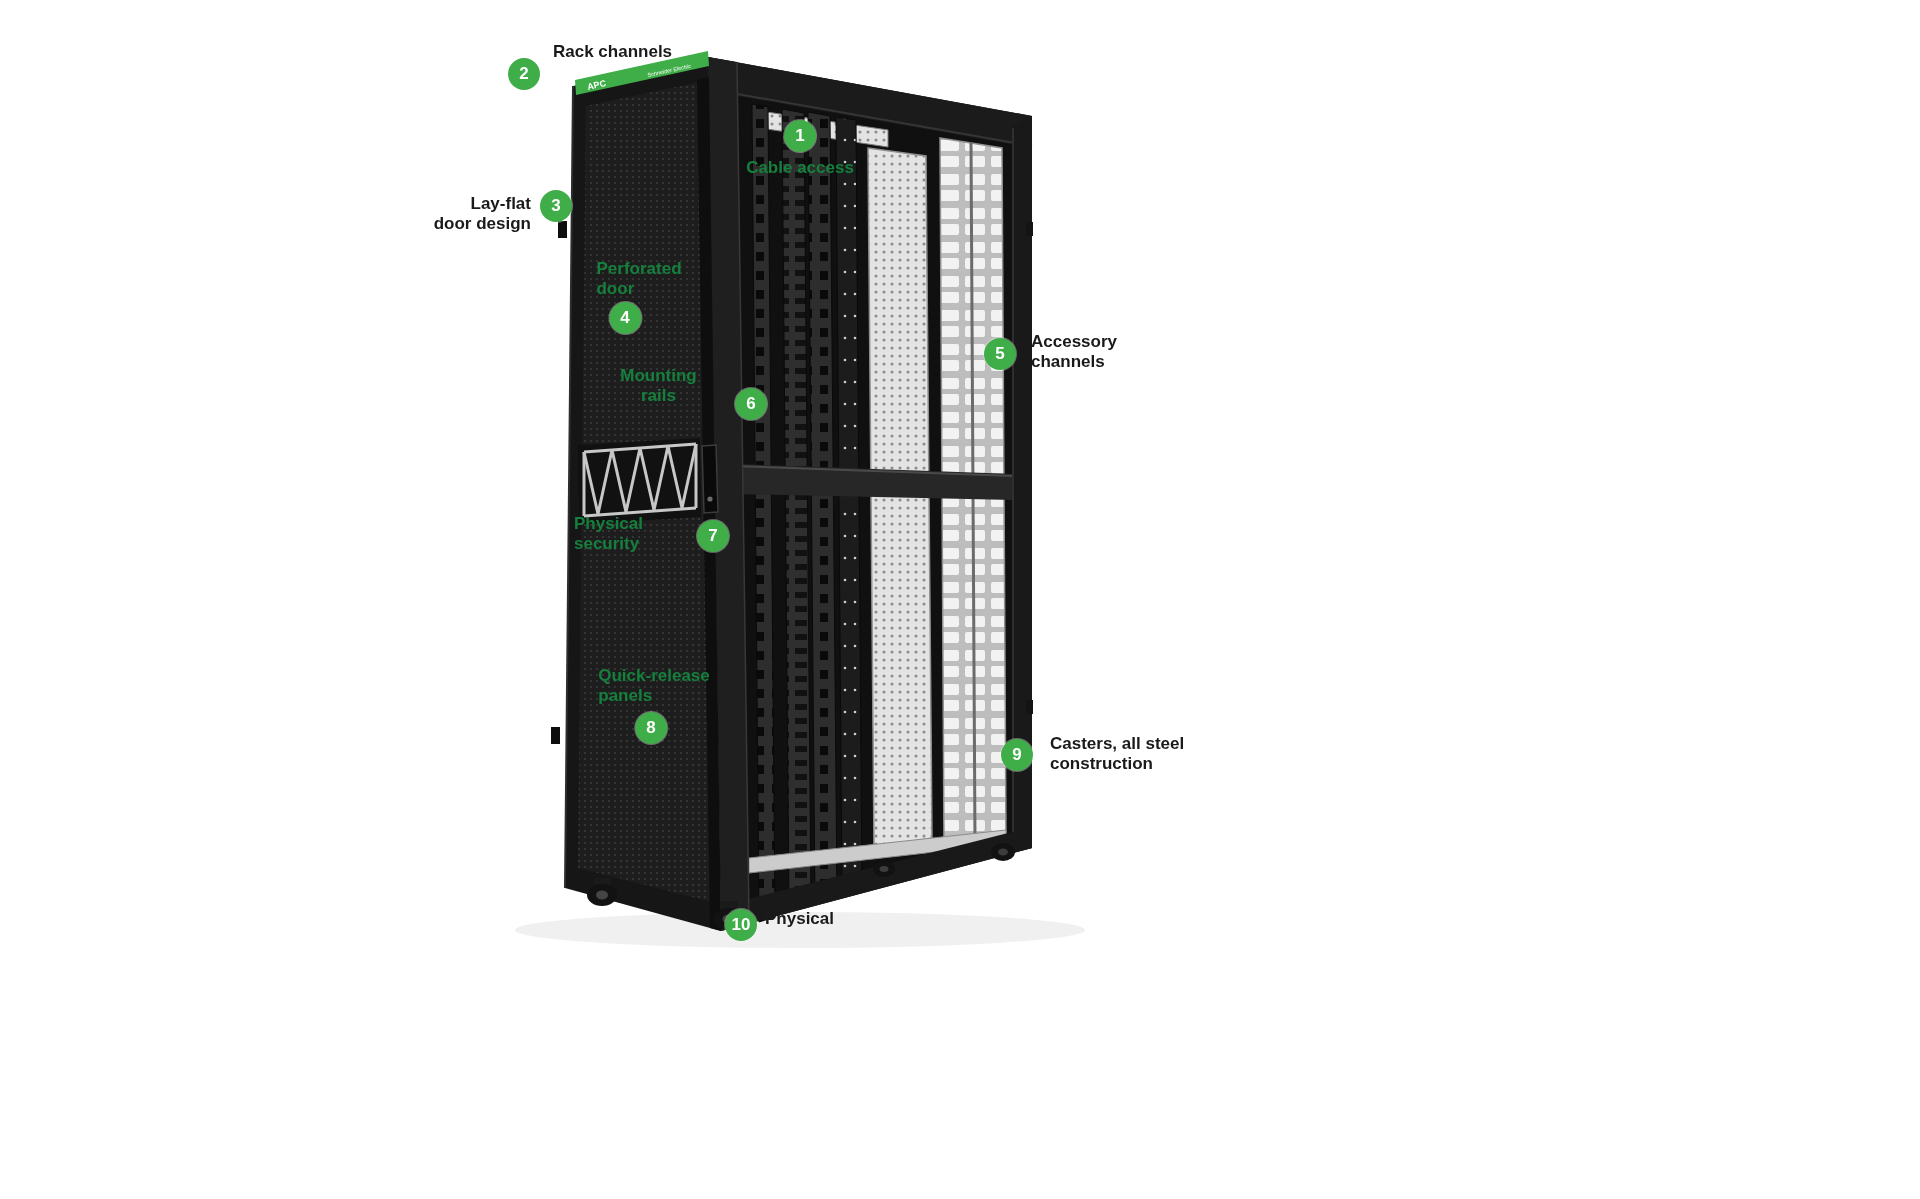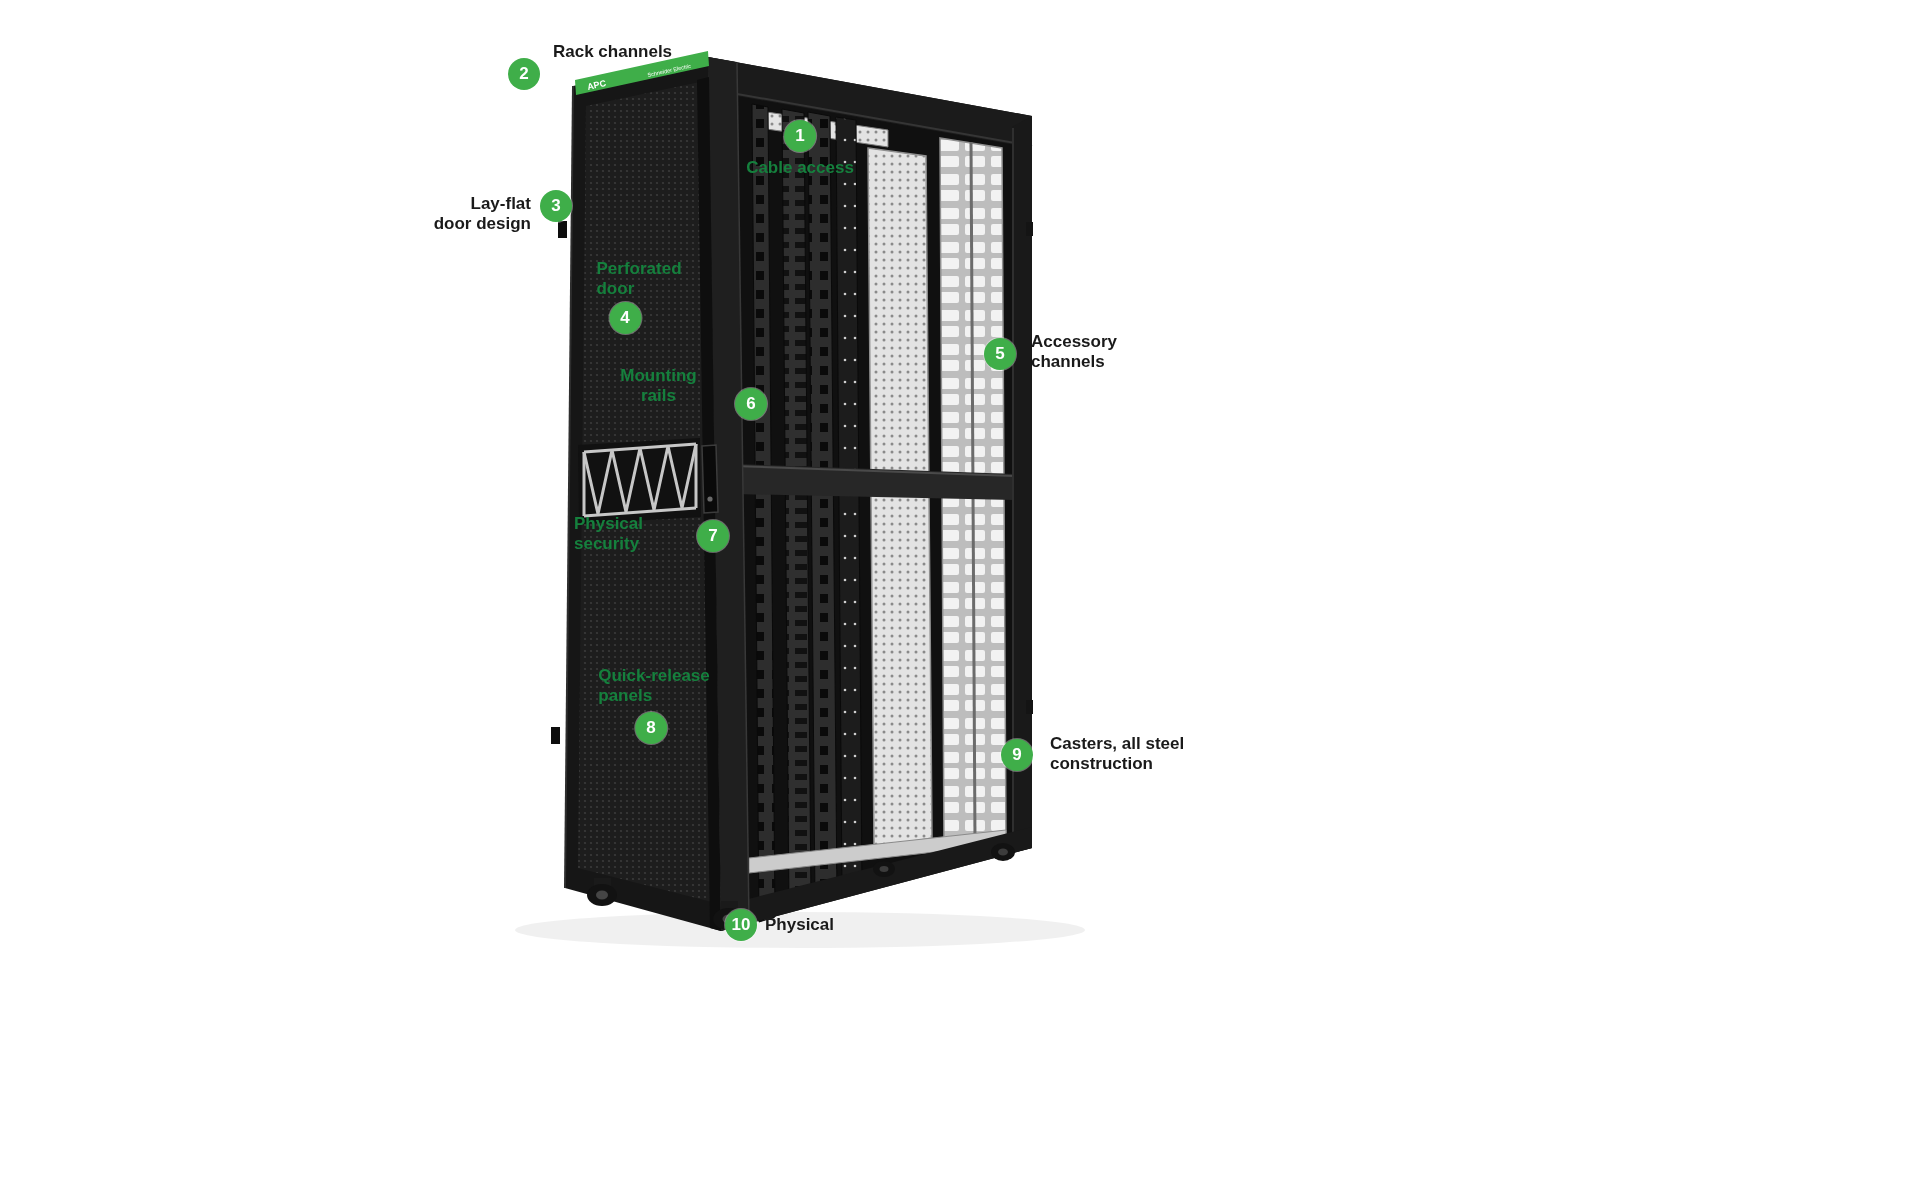--- a/index.html
+++ b/index.html
@@ -51,21 +51,21 @@
 
   
   #callout-8{left:654px;top:666px;transform:translateX(-50%);flex-direction:column-reverse;align-items:center;gap:5px;}
   #callout-8 .badge{position:relative;left:-3px;}
 
   
   #callout-9{left:1001px;top:734px;flex-direction:row;gap:17px;}
   #callout-9 .badge{margin-top:5px;}
 
   
-  #callout-10{left:725px;top:909px;flex-direction:row;align-items:center;gap:8px;}
+  #callout-10{left:725px;top:909px;flex-direction:row;gap:8px;}
 </style>
 </head>
 <body>
 
 <div class="stage">
 
   <svg class="rack-svg" width="1920" height="1199" viewBox="0 0 1920 1199" aria-hidden="true">
     <defs>
       <pattern id="doorPerf" width="6" height="6" patternUnits="userSpaceOnUse">
         <rect width="6" height="6" fill="#1d1d1d"></rect>

